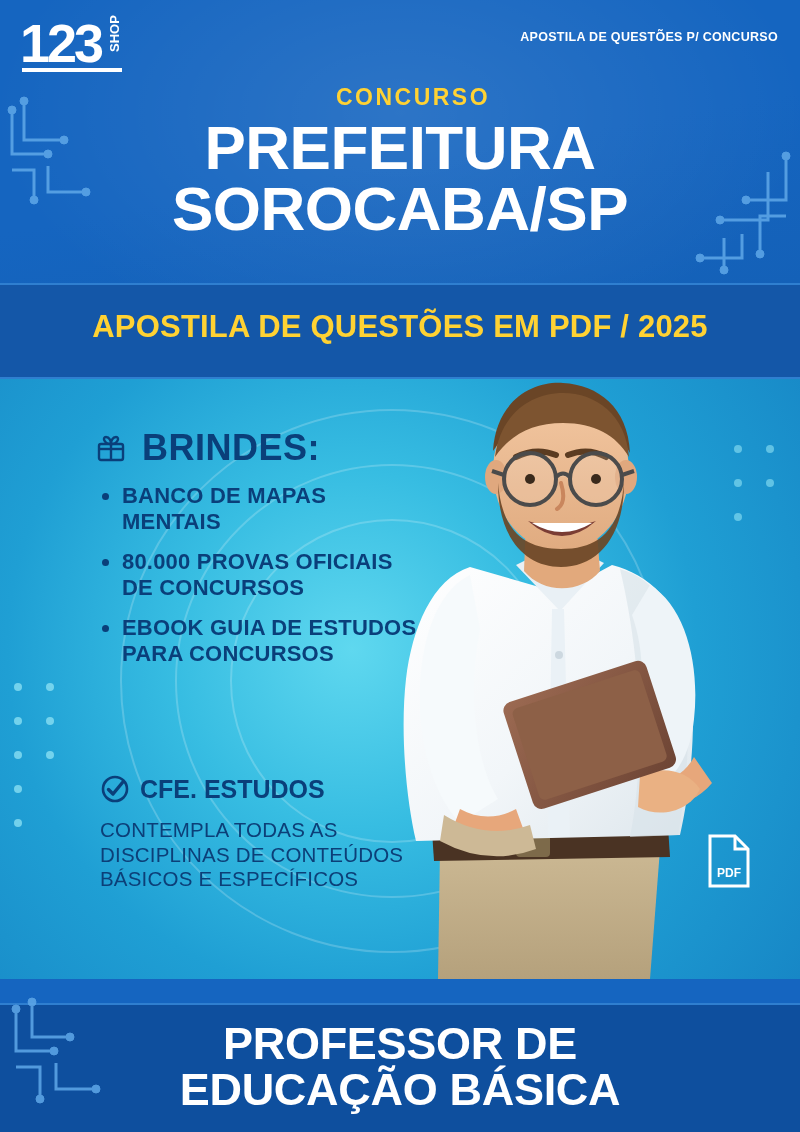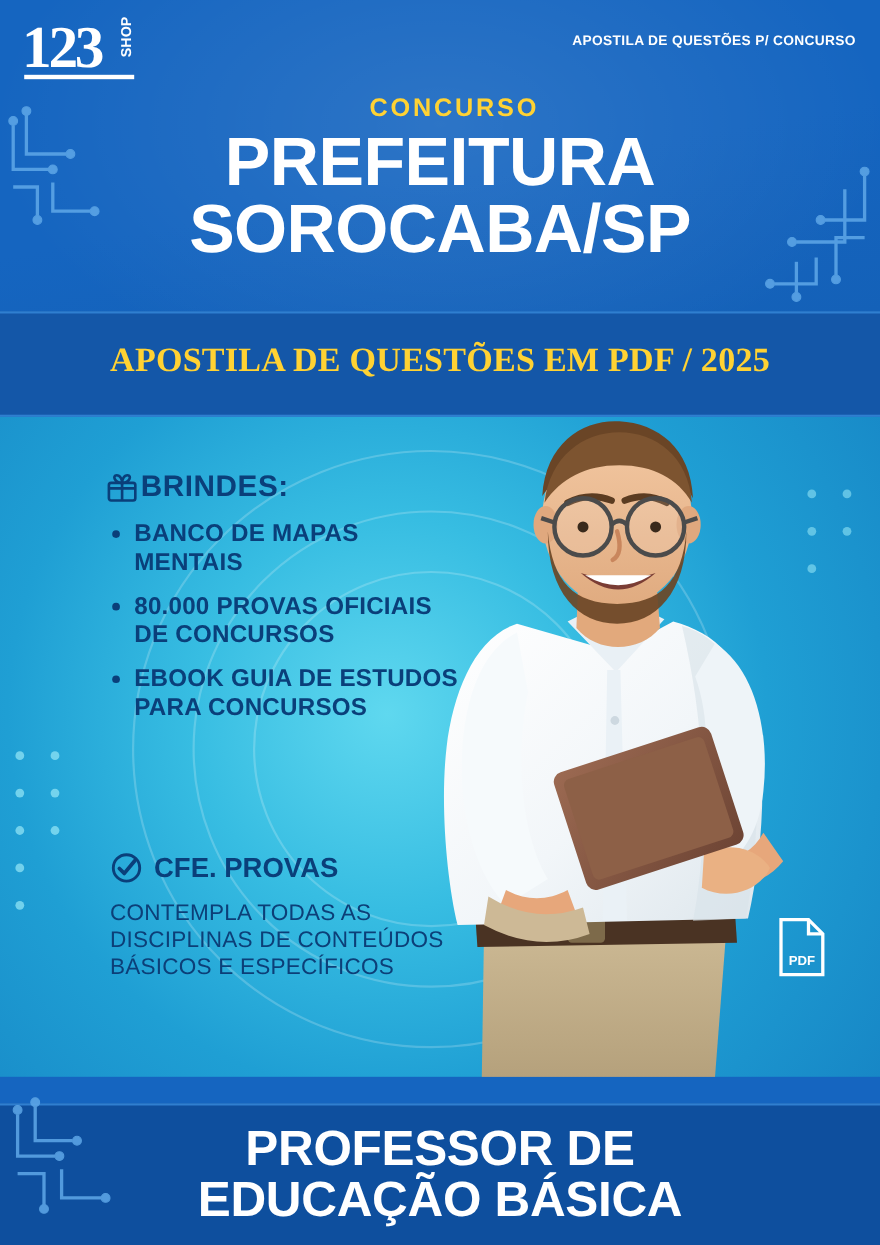--- a/index.html
+++ b/index.html
@@ -42,21 +42,21 @@
     color: #ffffff;
     font-weight: bold;
     line-height: 1;
     user-select: none;
   }
   .logo-123 {
     position: absolute;
     left: 0; top: 0;
     font-size: 54px;
     letter-spacing: -3px;
-    font-family: Liberation Serif, serif;
+    font-family: Liberation Sans, sans-serif;
     font-weight: bold;
   }
   .logo-shop {
     position: absolute;
     left: 88px; top: 36px;
     font-size: 13px;
     letter-spacing: 0px;
     transform: rotate(-90deg);
     transform-origin: left top;
     font-weight: bold;
@@ -112,21 +112,20 @@
 
   
   .strip {
     position: absolute;
     left: 0; top: 283px;
     width: 800px; height: 96px;
     background: #1457a8;
     border-top: 2px solid #2f7fd0;
     border-bottom: 2px solid #2f7fd0;
     box-sizing: border-box;
-    font-family: Liberation Serif, serif;
   }
   .strip-text {
     position: absolute;
     left: 0; top: 24px;
     width: 800px;
     text-align: center;
     color: #ffd233;
     font-size: 31px;
     font-weight: bold;
     letter-spacing: 0.2px;
@@ -151,23 +150,23 @@
   }
 
   .gifts {
     position: absolute;
     left: 96px; top: 48px;
     width: 330px;
   }
   .gifts-head {
     display: flex;
     align-items: center;
-    gap: 2px;
+    gap: 16px;
     color: #0a3f7a;
-    font-size: 27px;
+    font-size: 36px;
     font-weight: bold;
     letter-spacing: 0.5px;
     margin-bottom: 14px;
   }
   .bullets {
     margin: 0;
     padding-left: 26px;
     color: #0a3f7a;
     font-size: 22px;
     font-weight: bold;
@@ -448,21 +447,21 @@
         <li>EBOOK GUIA DE ESTUDOS PARA CONCURSOS</li>
       </ul>
     </div>
 
     <div class="edital">
       <div class="edital-head">
         <svg width="30" height="30" viewBox="0 0 30 30">
           <circle cx="15" cy="15" r="12" fill="none" stroke="#0a3f7a" stroke-width="2.6"></circle>
           <path d="M8.5 15.5 L13 20 L22.5 8.5" fill="none" stroke="#0a3f7a" stroke-width="3.4" stroke-linecap="round" stroke-linejoin="round"></path>
         </svg>
-        <span>CFE. PROVAS</span>
+        <span>CFE. ESTUDOS</span>
       </div>
       <div class="edital-text">CONTEMPLA TODAS AS DISCIPLINAS DE CONTEÚDOS BÁSICOS E ESPECÍFICOS</div>
     </div>
 
     <svg class="pdf-badge" viewBox="0 0 46 56">
       <path d="M4 3 H29 L42 16 V53 H4 Z" fill="none" stroke="#ffffff" stroke-width="3"></path>
       <path d="M29 3 V16 H42" fill="none" stroke="#ffffff" stroke-width="3"></path>
       <text x="23" y="44" text-anchor="middle" font-family="Liberation Sans, sans-serif" font-size="12" font-weight="bold" fill="#ffffff">PDF</text>
     </svg>
   </div>

